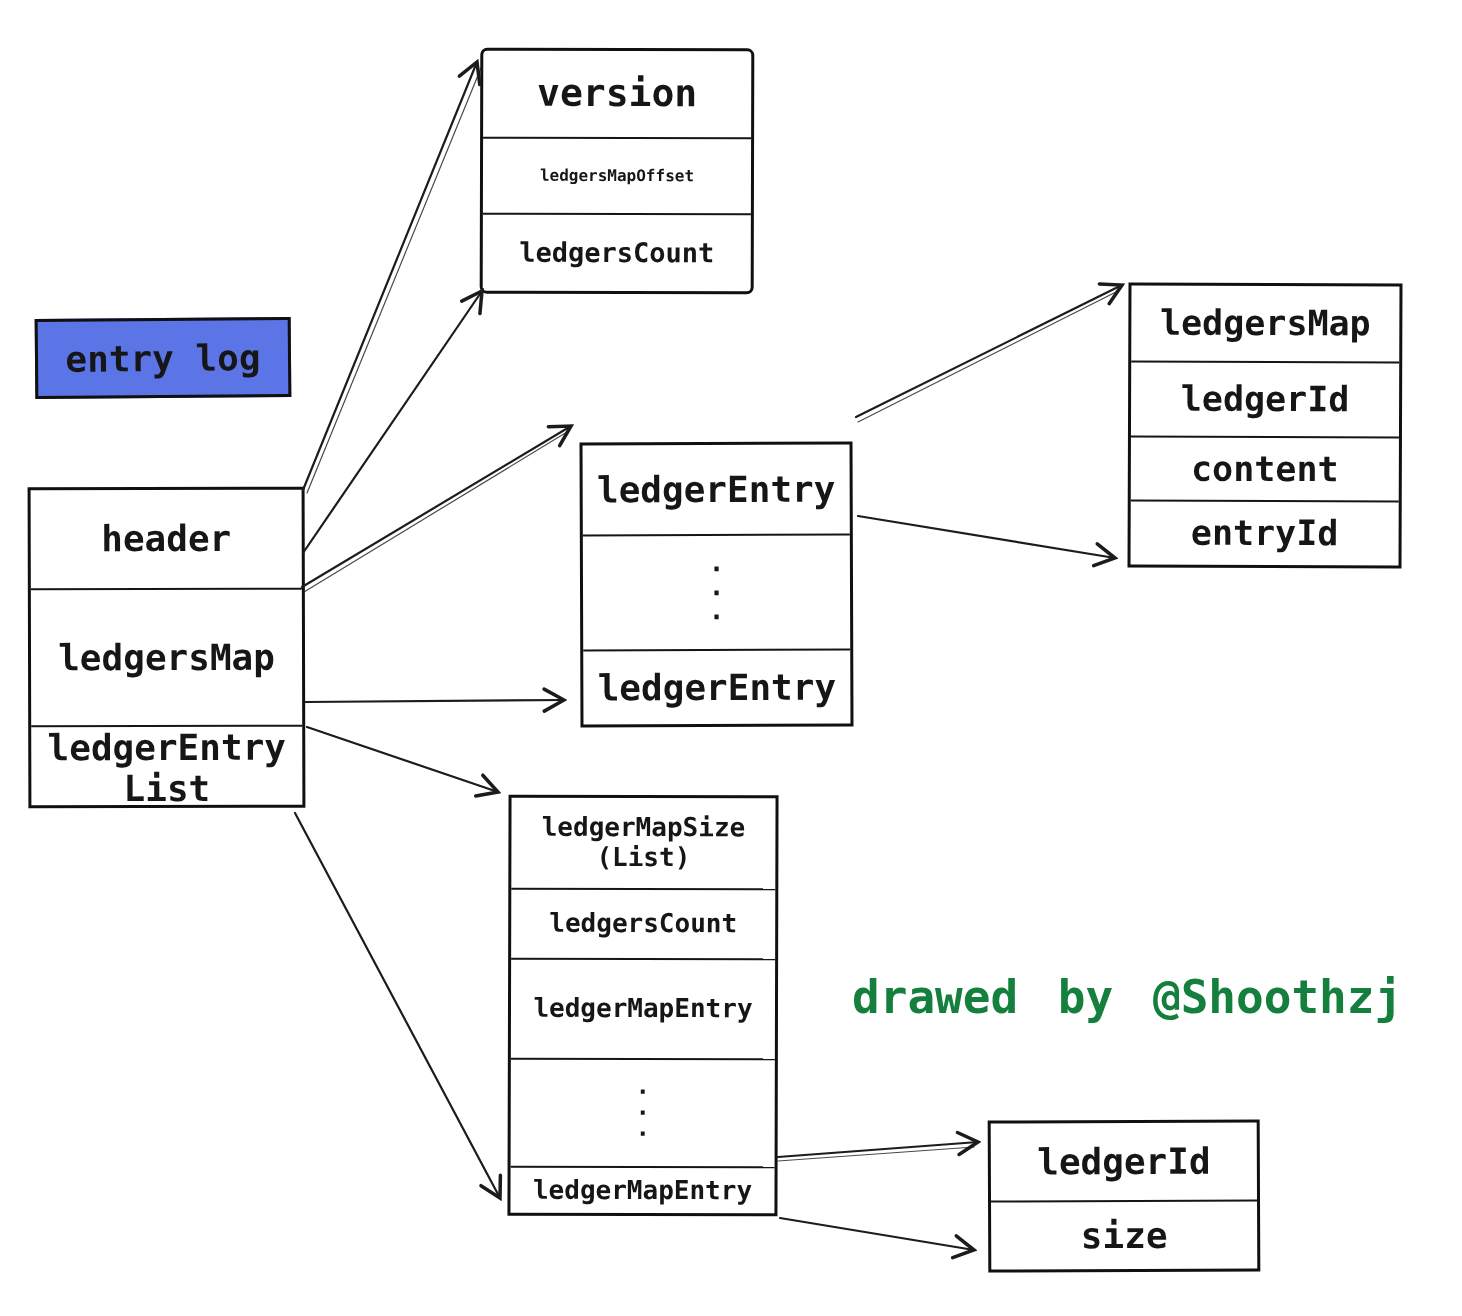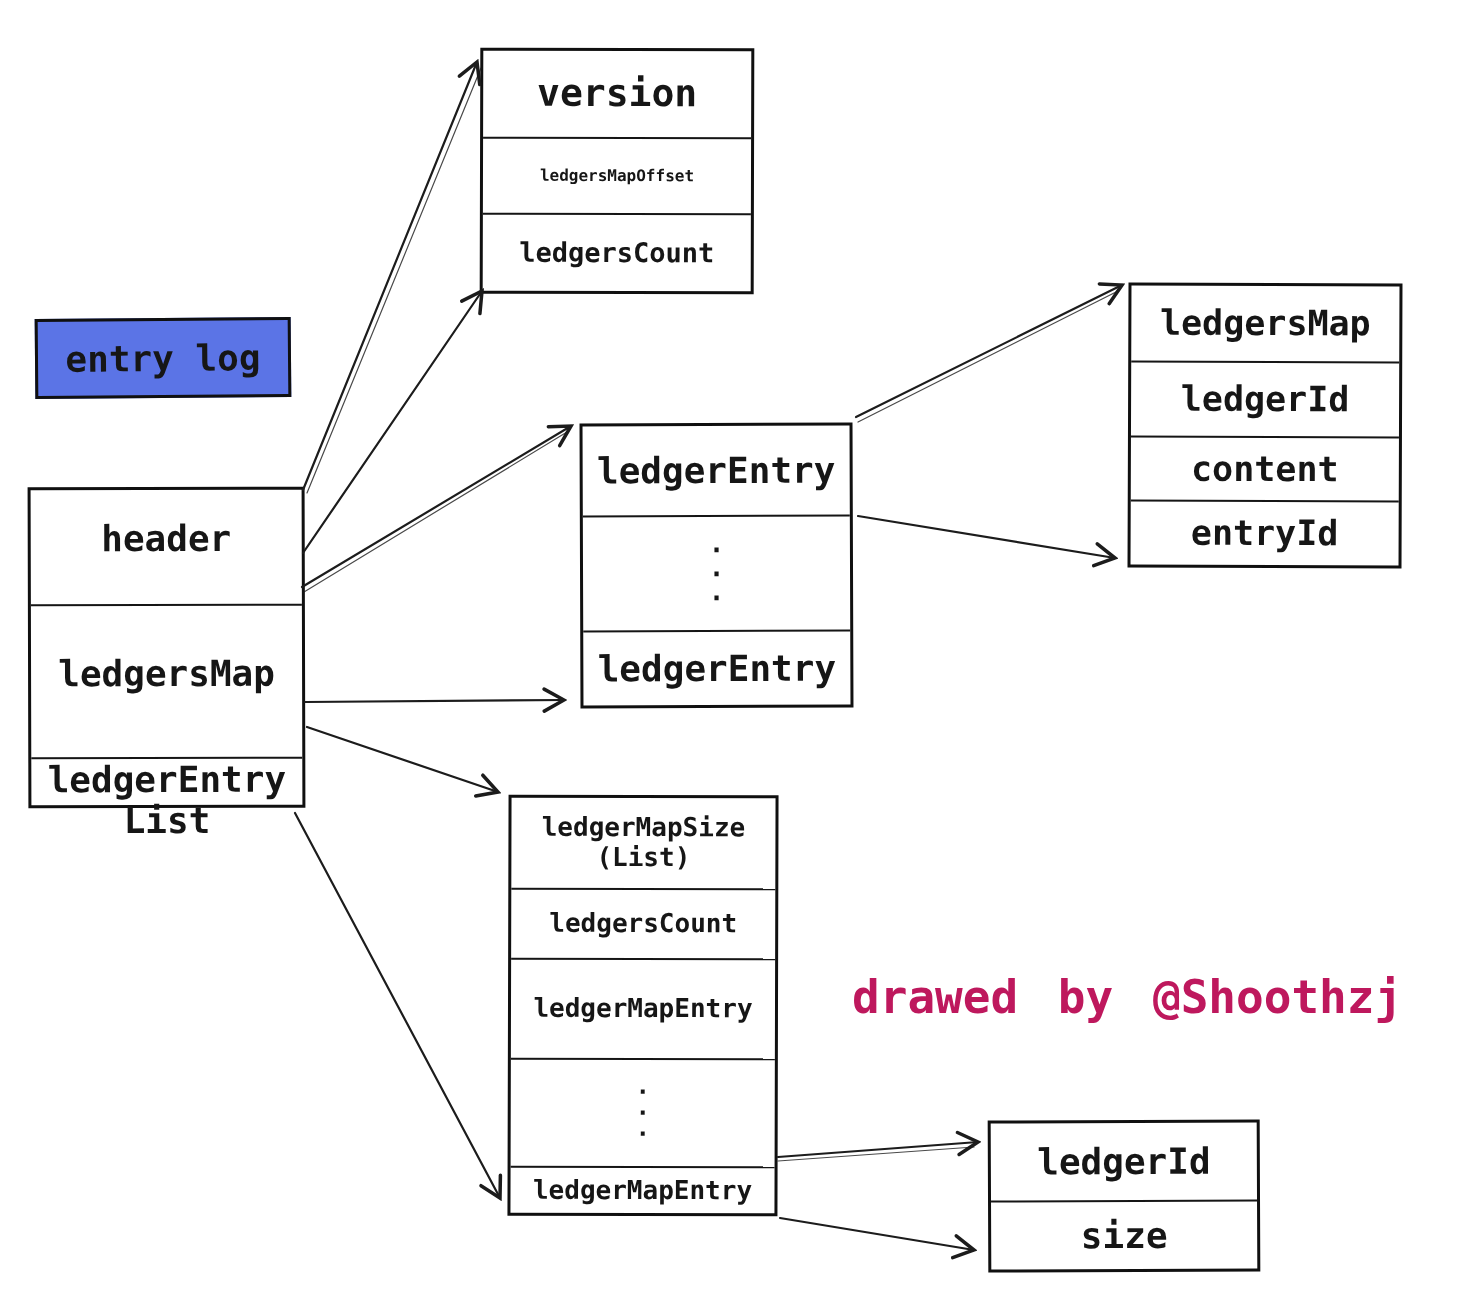--- a/index.html
+++ b/index.html
@@ -51,54 +51,54 @@
     display: flex;
     flex-direction: column;
     align-items: center;
     justify-content: center;
     gap: 16px;
     font-size: 26px;
     line-height: 8px;
     font-weight: bold;
   }
   
-  #version-box { left: 480px; top: 48px; width: 274px; height: 246px; grid-template-rows: 86px 76px 1fr; transform: rotate(0.15deg); }
+  #version-box { left: 480px; top: 48px; width: 274px; height: 246px; grid-template-rows: 86px 76px 1fr; transform: rotate(0.15deg); border-radius: 7px; }
   #version-box .row:nth-child(1) { font-size: 38px; }
   #version-box .row:nth-child(2) { font-size: 16px; }
   #version-box .row:nth-child(3) { font-size: 27px; }
   
   #entry-log {
     position: absolute;
     left: 35px; top: 318px; width: 256px; height: 80px;
     box-sizing: border-box;
     border: 3px solid #101010;
     display: flex; align-items: center; justify-content: center;
     font-size: 36px; font-weight: bold;
     transform: rotate(-0.5deg);
     z-index: 2;
   }
   
-  #struct-box { left: 28px; top: 487px; width: 277px; height: 321px; grid-template-rows: 98px 137px 1fr; font-size: 36px; transform: rotate(-0.15deg); gap: 16px; }
+  #struct-box { left: 28px; top: 487px; width: 277px; height: 321px; grid-template-rows: 98px 137px 1fr; font-size: 36px; transform: rotate(-0.15deg); }
   
-  #ledger-entry-box { left: 580px; top: 423px; width: 273px; height: 285px; grid-template-rows: 89px 115px 1fr; font-size: 36px; transform: rotate(-0.2deg); }
+  #ledger-entry-box { left: 580px; top: 442px; width: 273px; height: 285px; grid-template-rows: 89px 115px 1fr; font-size: 36px; transform: rotate(-0.2deg); }
   
   #entry-struct-box { left: 1128px; top: 283px; width: 274px; height: 285px; grid-template-rows: 75px 75px 64px 1fr; font-size: 35px; transform: rotate(0.2deg); }
   
   #map-box { left: 508px; top: 795px; width: 270px; height: 421px; grid-template-rows: 90px 70px 100px 108px 1fr; font-size: 26px; transform: rotate(0.15deg); }
   #map-box .dots { gap: 13px; font-size: 24px; }
   
   #id-size-box { left: 988px; top: 1120px; width: 272px; height: 152px; grid-template-rows: 77px 1fr; font-size: 36px; transform: rotate(-0.25deg); }
   .credit {
     position: absolute;
     left: 852px; top: 970px;
     font-size: 46px;
     font-weight: bold;
     white-space: nowrap;
     word-spacing: 12px;
-    color: #be185d;
+    color: #15803d;
     z-index: 2;
   }
 </style>
 </head>
 <body>
 
 <div class="canvas" style="color: rgb(22, 22, 22); background: rgb(255, 255, 255);">
 
   <svg class="arrows" viewBox="0 0 1462 1316" xmlns="http://www.w3.org/2000/svg">
     <defs>

